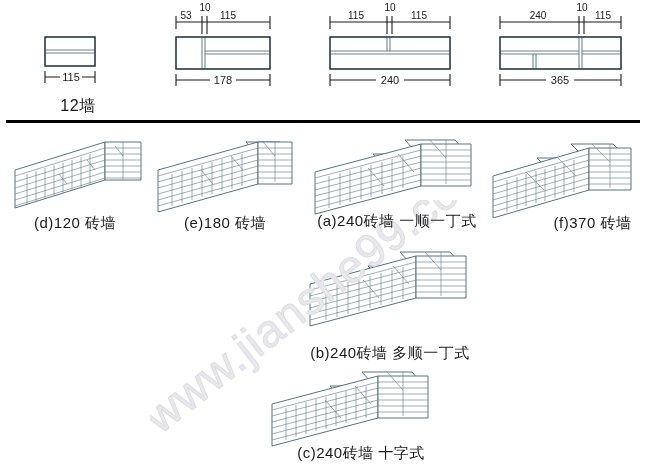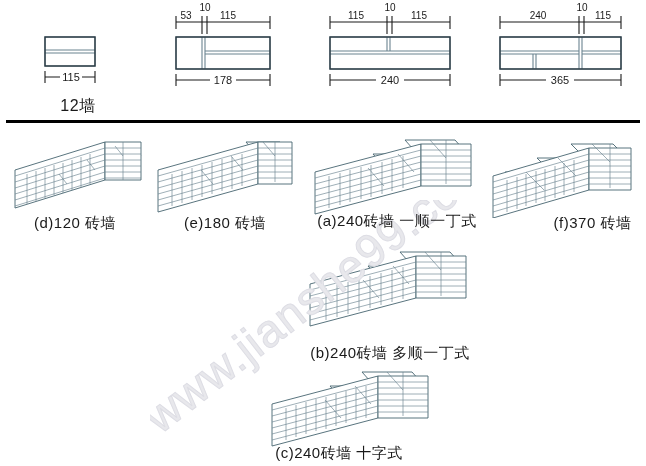--- a/index.html
+++ b/index.html
@@ -473,15 +473,15 @@
         <line x1="116" y1="44" x2="166" y2="44"></line>
         <line x1="141" y1="4" x2="141" y2="48"></line>
       </g>
       <g stroke="#6b8390" stroke-width="0.65" fill="none">
         <line x1="125" y1="4" x2="141" y2="22"></line>
         <line x1="93" y1="18" x2="109" y2="36"></line>
         <line x1="63" y1="32" x2="79" y2="50"></line>
       </g>
     </svg>
   </div>
-  <div class="cap cap-bottom" style="left:234px; top:444px; width:210px;">(c)240砖墙  十字式</div>
+  <div class="cap cap-bottom" style="left:256px; top:444px; width:210px;">(c)240砖墙  十字式</div>
 
 </div>
 
 </body></html>

